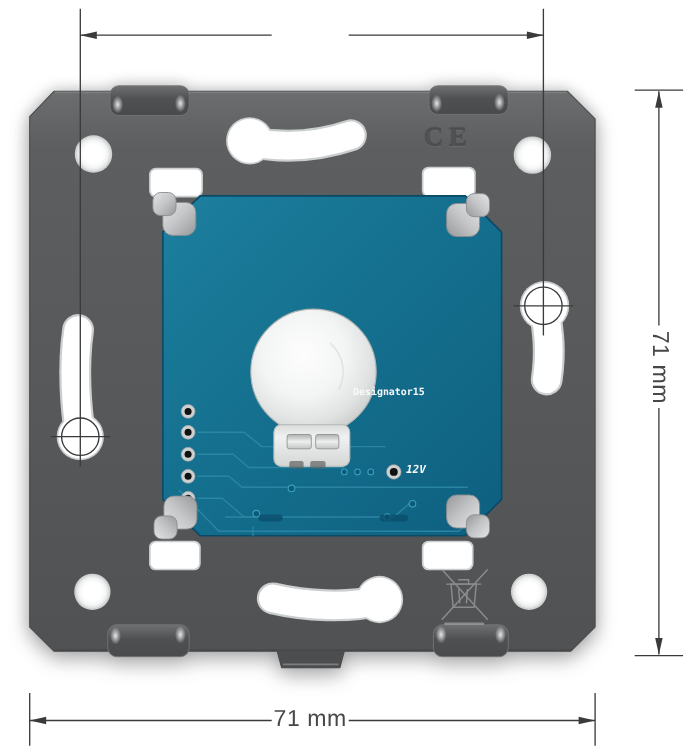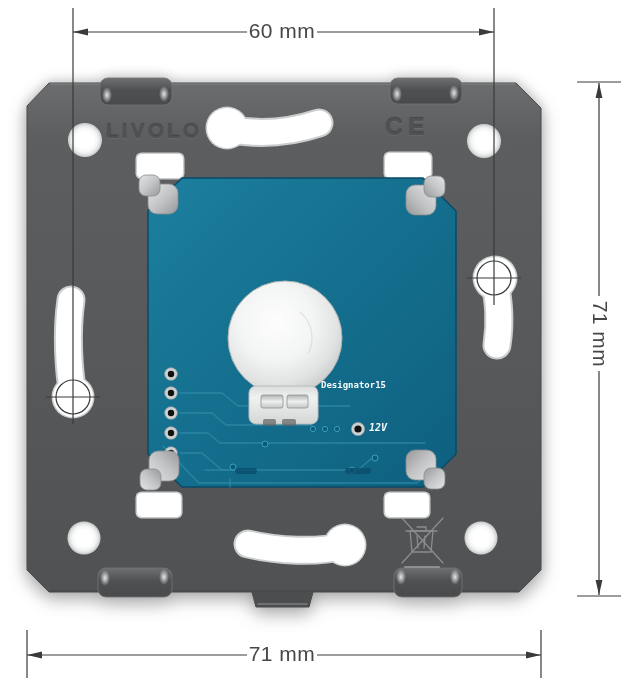--- a/index.html
+++ b/index.html
@@ -8,24 +8,24 @@
   svg{position:absolute;left:0;top:0;}
   #product-svg{z-index:1;filter:drop-shadow(0 6px 9px rgba(45,45,45,.38)) drop-shadow(0 -2px 5px rgba(60,60,60,.18));}
   #dims-svg{z-index:3;}
   .label{position:absolute;z-index:4;color:#474747;font-size:21px;letter-spacing:.5px;
          text-align:center;white-space:nowrap;}
   .label.rot{transform:rotate(90deg);}
   .emboss{position:absolute;z-index:2;color:#4e5051;font-weight:bold;
           text-shadow:0 -1px 1px rgba(25,27,28,.45),0 1px 1px rgba(155,157,158,.22);}
   .brand{left:106px;top:119px;font-size:21px;letter-spacing:3px;opacity:.92;}
   .cemark{left:385px;top:112px;font-size:25px;letter-spacing:5px;font-weight:600;opacity:.9;
-          transform:scaleY(.97);}
+          transform:scaleY(.97);font-family:Liberation Serif, serif;}
   .silk{position:absolute;z-index:2;color:#f7fafa;font-family:"DejaVu Sans Mono",monospace;
         font-weight:bold;}
-  .silk.designator{left:321px;top:380px;font-size:9px;letter-spacing:0;}
+  .silk.designator{left:321px;top:352px;font-size:9px;letter-spacing:0;}
   .silk.voltage{left:369px;top:422px;font-size:10px;font-style:italic;}
 </style>
 </head>
 <body>
 
 <div class="stage">
 
   <svg id="product-svg" width="629" height="686" viewBox="0 0 629 686">
     <defs>
       <linearGradient id="plateGrad" x1="0" y1="0" x2="0" y2="1">
@@ -238,21 +238,20 @@
       <circle cx="285" cy="338" r="57" fill="url(#domeGrad)" stroke="#b0b4b3" stroke-width="1"></circle>
       <path d="M300 312 a34 34 0 0 1 8 42" stroke="#d4d7d6" stroke-width="1.4" fill="none" opacity=".6"></path>
       <rect x="249" y="386" width="69" height="38" rx="7" fill="url(#baseGrad)" stroke="#b9bdbc" stroke-width="1"></rect>
       <rect x="261" y="395" width="22" height="13" rx="2" fill="url(#padGrad)" stroke="#8f9291" stroke-width=".8"></rect>
       <rect x="287" y="395" width="21" height="13" rx="2" fill="url(#padGrad)" stroke="#8f9291" stroke-width=".8"></rect>
       <rect x="263" y="419" width="13" height="7" rx="2" fill="#5f6362" opacity=".7"></rect>
       <rect x="282" y="419" width="14" height="7" rx="2" fill="#5f6362" opacity=".7"></rect>
     </g>
   </svg>
 
-  <span class="emboss brand">LIVOLO</span>
   <span class="emboss cemark">CE</span>
 
   <span class="silk designator">Designator15</span>
   <span class="silk voltage">12V</span>
 
   <svg id="dims-svg" width="629" height="686" viewBox="0 0 629 686">
     <g stroke="#3a3a3a" stroke-width="1.2" fill="none">
 
       <g>
         <path d="M73 8 V424"></path>
@@ -282,16 +281,15 @@
         <circle cx="73" cy="397" r="17"></circle>
         <path d="M46 397 H100"></path>
       </g>
       <g>
         <circle cx="494" cy="278" r="17"></circle>
         <path d="M467 278 H521"></path>
       </g>
     </g>
   </svg>
 
-  <span class="label" style="left:237px;top:19px;width:90px;">60 mm</span>
   <span class="label" style="left:237px;top:642px;width:90px;">71 mm</span>
   <span class="label rot" style="left:555px;top:322px;width:90px;">71 mm</span>
 </div>
 
 </body></html>

